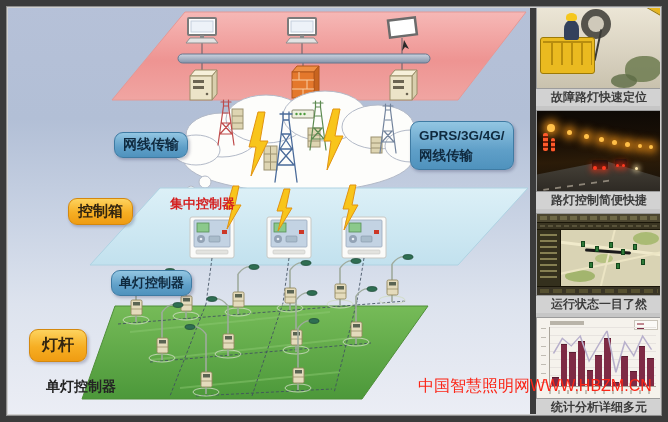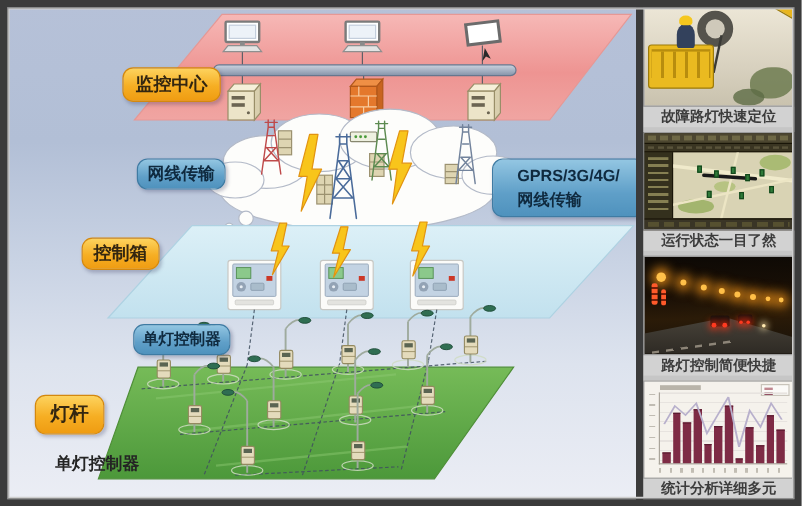--- a/index.html
+++ b/index.html
@@ -14,21 +14,21 @@
        box-shadow:1.5px 2px 3px rgba(40,40,80,.25);}
   .lbl-y{background:linear-gradient(180deg,#fdd35e 0%,#f6ae23 55%,#ef9c12 100%);
          border:1px solid #d4880e;color:#332610;}
   .lbl-b{background:linear-gradient(180deg,#93c6e2 0%,#5f9fc8 60%,#4f92bd 100%);
          border:1px solid #3f7ba3;color:#0f2a3f;}
   #lbl-monitor{left:102px;top:56px;font-size:15px;padding:4px 10px;}
   #lbl-base{left:114px;top:132px;font-size:14px;padding:3px 8px;}
   #lbl-ctrlbox{left:68px;top:198px;font-size:15px;padding:3px 9px;}
   #lbl-pole{left:29px;top:329px;font-size:16px;padding:5px 12px;}
   #lbl-cable{left:111px;top:270px;font-size:13px;padding:3px 7px;}
-  #lbl-gprs{left:410px;top:132px;font-size:13.5px;padding:4px 20px;line-height:1.45;}
+  #lbl-gprs{left:410px;top:121px;font-size:13.5px;padding:4px 8px;line-height:1.45;}
   #lbl-plc{left:384px;top:265px;font-size:12.5px;padding:4px 6px;line-height:1.45;width:104px;text-align:center;}
   .lbl span{display:block;}
   .ann{position:absolute;z-index:10;font-weight:bold;white-space:nowrap;}
   #ann-central{left:170px;top:195px;color:#d42020;font-size:13px;}
   #ann-single{left:46px;top:378px;color:#242424;font-size:14px;}
   .watermark{position:absolute;left:418px;top:376px;z-index:40;font-size:16px;font-weight:500;
              color:#fb2517;white-space:nowrap;letter-spacing:0;}
   
   .divider{position:absolute;left:530px;top:0;width:6px;height:422px;background:#3b3b3b;z-index:25;}
   .sidebar{position:absolute;left:536px;top:6px;width:126px;height:410px;background:#c6c6c6;
@@ -363,46 +363,72 @@
           <line x1="298" y1="328" x2="298" y2="390" stroke="#9fab9e" stroke-width="1.6"></line>
           <path d="M298,328 Q305,319 312,321" fill="none" stroke="#9fab9e" stroke-width="1.4"></path>
           <ellipse cx="314" cy="321" rx="5" ry="2.4" fill="#2f6e52" stroke="#1f4d39" stroke-width="0.8"></ellipse>
           <rect x="293" y="368" width="11" height="15" rx="1.5" fill="#e4dbbc" stroke="#93895f" stroke-width="0.9"></rect>
           <rect x="295" y="370" width="7" height="3.5" fill="#5a6452"></rect>
           <line x1="293" y1="377" x2="304" y2="377" stroke="#93895f" stroke-width="0.7"></line>
         </g>
       </g>
   </svg>
 
-  <div class="lbl lbl-y" id="lbl-monitor">监控中心</div>
   <div class="lbl lbl-b" id="lbl-base">网线传输</div>
   <div class="lbl lbl-y" id="lbl-ctrlbox">控制箱</div>
   <div class="lbl lbl-y" id="lbl-pole">灯杆</div>
   <div class="lbl lbl-b" id="lbl-cable">单灯控制器</div>
   <div class="lbl lbl-b" id="lbl-gprs">
     <span>GPRS/3G/4G/</span>
     <span>网线传输</span>
   </div>
+  <div class="ann" id="ann-central">集中控制器</div>
   <div class="ann" id="ann-single">单灯控制器</div>
 
+  <div class="watermark">中国智慧照明网WWW.HBZM.CN</div>
 
   <div class="divider"></div>
   <aside class="sidebar">
 
     <figure class="sb-item" style="margin:0">
       <div class="photo p1">
         <div class="boom"></div>
         <div class="lamp"></div>
         <div class="cable"></div>
         <div class="bucket"></div>
         <div class="worker"></div>
         <div class="tree"></div>
         <div class="tree2"></div>
       </div>
       <figcaption class="caption">故障路灯快速定位</figcaption>
+    </figure>
+
+    <figure class="sb-item" style="margin:0">
+      <div class="photo p2">
+        <div class="glow" style="left:10px;top:13px;width:8px;height:8px"></div>
+        <div class="glow" style="left:30px;top:19px"></div>
+        <div class="glow" style="left:47px;top:23px"></div>
+        <div class="glow" style="left:62px;top:26px"></div>
+        <div class="glow" style="left:75px;top:29px"></div>
+        <div class="glow" style="left:88px;top:31px"></div>
+        <div class="glow" style="left:101px;top:33px;width:4px;height:4px"></div>
+        <div class="glow" style="left:112px;top:34px;width:4px;height:4px"></div>
+        <div class="lan" style="left:6px;top:22px"></div>
+        <div class="lan" style="left:14px;top:27px;height:14px;width:4px"></div>
+        <div class="road"></div>
+        <div class="lane"></div>
+        <div class="car" style="left:55px;top:49px"></div>
+        <div class="car" style="left:78px;top:48px;width:12px;height:7px"></div>
+        <div class="tl" style="left:56px;top:55px"></div>
+        <div class="tl" style="left:65px;top:55px"></div>
+        <div class="tl" style="left:79px;top:53px;width:3px;height:3px"></div>
+        <div class="tl" style="left:85px;top:53px;width:3px;height:3px"></div>
+        <div class="hl" style="left:98px;top:56px"></div>
+      </div>
+      <figcaption class="caption">路灯控制简便快捷</figcaption>
     </figure>
 
     <figure class="sb-item" style="margin:0">
       <div class="photo p3">
         <div class="tb1"></div>
         <div class="tb2"></div>
         <div class="body">
           <div class="panel"></div>
           <div class="map">
             <div class="gp1"></div>
@@ -418,45 +444,20 @@
             <div class="mk" style="left:60%;top:34%"></div>
             <div class="mk" style="left:72%;top:26%"></div>
             <div class="mk" style="left:28%;top:58%"></div>
             <div class="mk" style="left:55%;top:60%"></div>
             <div class="mk" style="left:80%;top:52%"></div>
           </div>
         </div>
         <div class="bb"></div>
       </div>
       <figcaption class="caption">运行状态一目了然</figcaption>
-    </figure>
-
-    <figure class="sb-item" style="margin:0">
-      <div class="photo p2">
-        <div class="glow" style="left:10px;top:13px;width:8px;height:8px"></div>
-        <div class="glow" style="left:30px;top:19px"></div>
-        <div class="glow" style="left:47px;top:23px"></div>
-        <div class="glow" style="left:62px;top:26px"></div>
-        <div class="glow" style="left:75px;top:29px"></div>
-        <div class="glow" style="left:88px;top:31px"></div>
-        <div class="glow" style="left:101px;top:33px;width:4px;height:4px"></div>
-        <div class="glow" style="left:112px;top:34px;width:4px;height:4px"></div>
-        <div class="lan" style="left:6px;top:22px"></div>
-        <div class="lan" style="left:14px;top:27px;height:14px;width:4px"></div>
-        <div class="road"></div>
-        <div class="lane"></div>
-        <div class="car" style="left:55px;top:49px"></div>
-        <div class="car" style="left:78px;top:48px;width:12px;height:7px"></div>
-        <div class="tl" style="left:56px;top:55px"></div>
-        <div class="tl" style="left:65px;top:55px"></div>
-        <div class="tl" style="left:79px;top:53px;width:3px;height:3px"></div>
-        <div class="tl" style="left:85px;top:53px;width:3px;height:3px"></div>
-        <div class="hl" style="left:98px;top:56px"></div>
-      </div>
-      <figcaption class="caption">路灯控制简便快捷</figcaption>
     </figure>
 
     <figure class="sb-item" style="margin:0">
       <div class="photo p4">
         <div class="title-chip"></div>
         <div class="legend">
           <span class="lg lg1"></span>
           <span class="lg lg2"></span>
         </div>
         <div class="ylab"></div>

